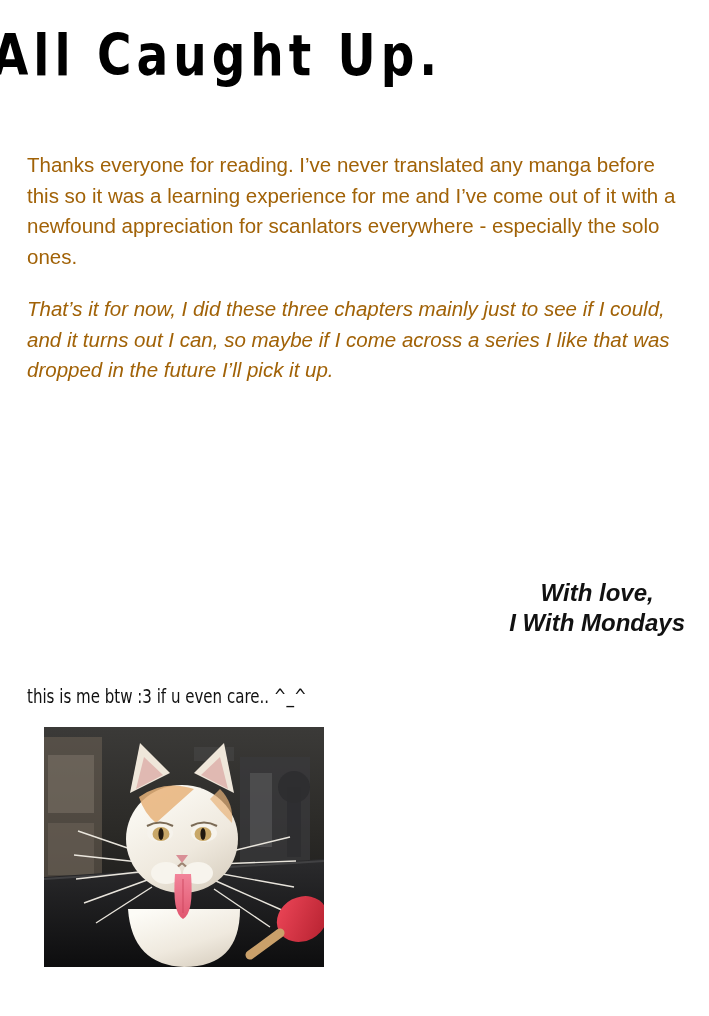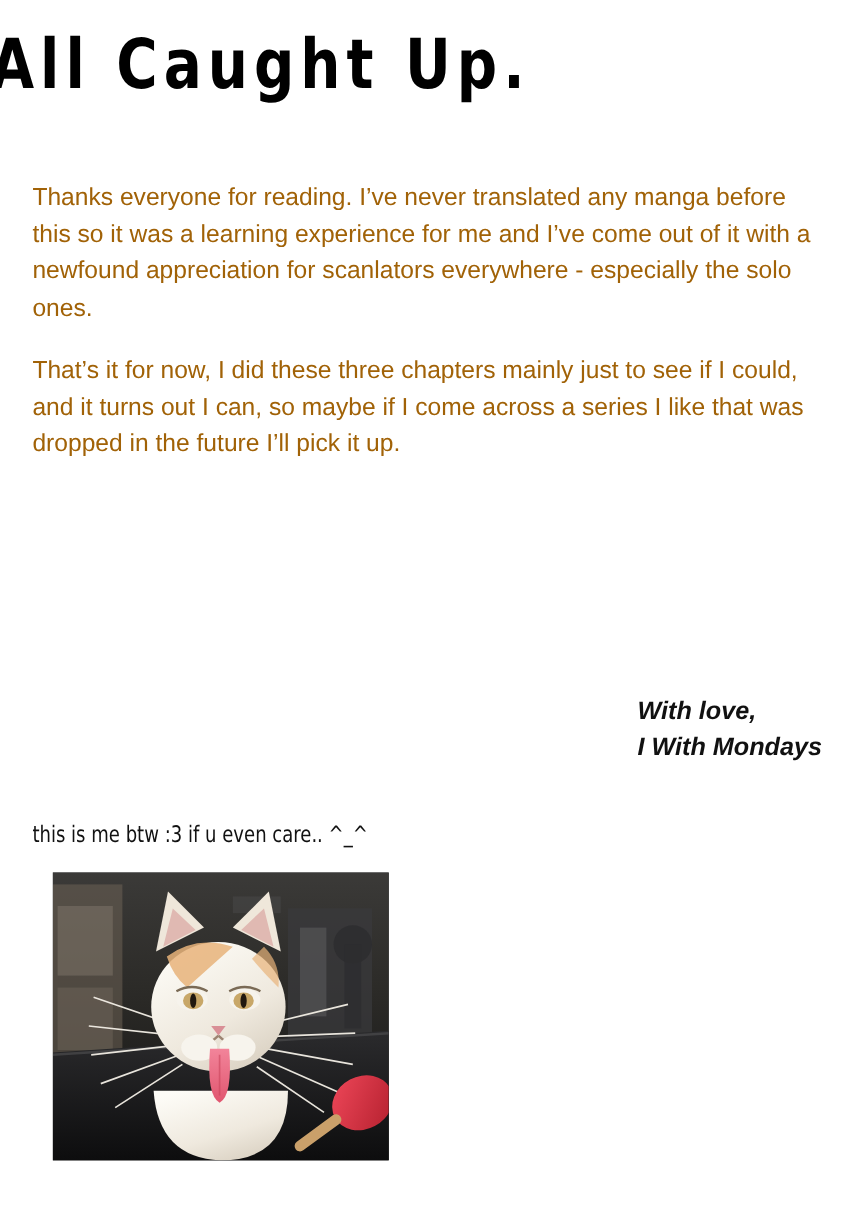--- a/index.html
+++ b/index.html
@@ -39,31 +39,31 @@
     left: 27px;
     top: 150px;
     width: 665px;
   }
   .para {
     font-size: 20.5px;
     line-height: 30.5px;
     margin: 0 0 22px 0;
     color: #a16207;
   }
-  .para:last-child { margin-bottom: 0; }
+  .para:last-child { margin-bottom: 0; font-style: italic; }
 
   
   .signature {
     position: absolute;
     right: 24px;
     top: 578px;
-    text-align: left;
+    text-align: center;
     font-style: italic;
     font-weight: bold;
-    font-size: 21px;
+    font-size: 24px;
     line-height: 30px;
     color: #111;
   }
 
   
   .photo-caption {
     position: absolute;
     left: 27px;
     top: 685px;
     font-family: "DejaVu Sans Condensed", "Liberation Sans Narrow", "Liberation Sans", sans-serif;

